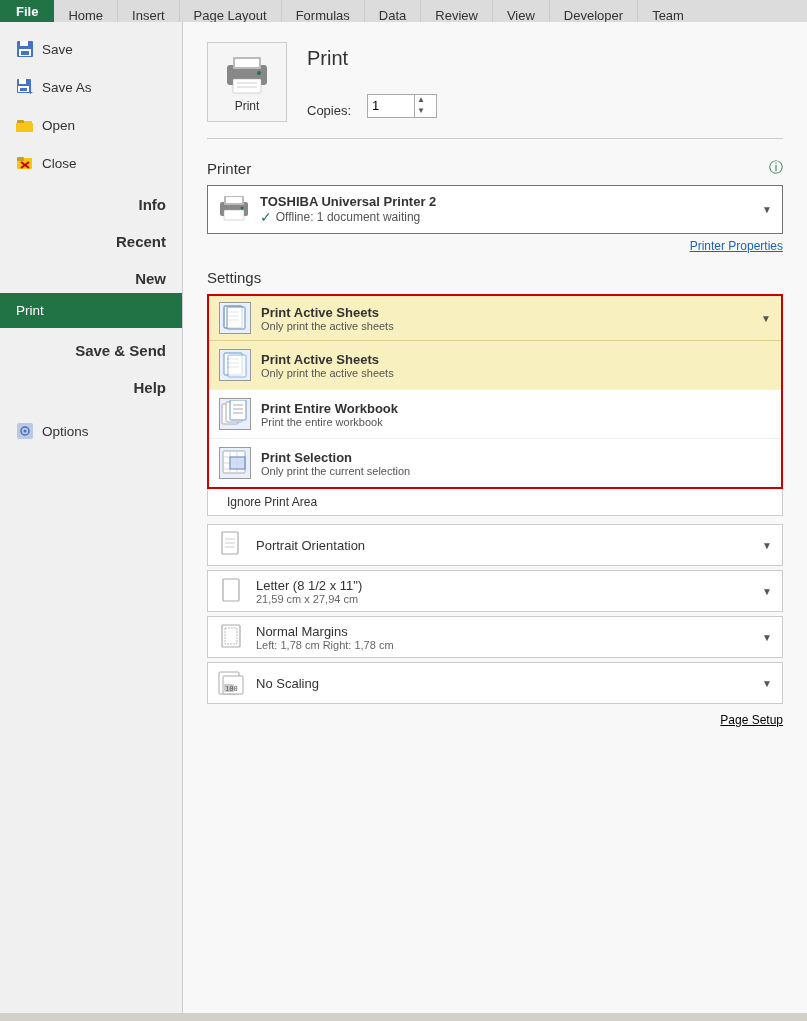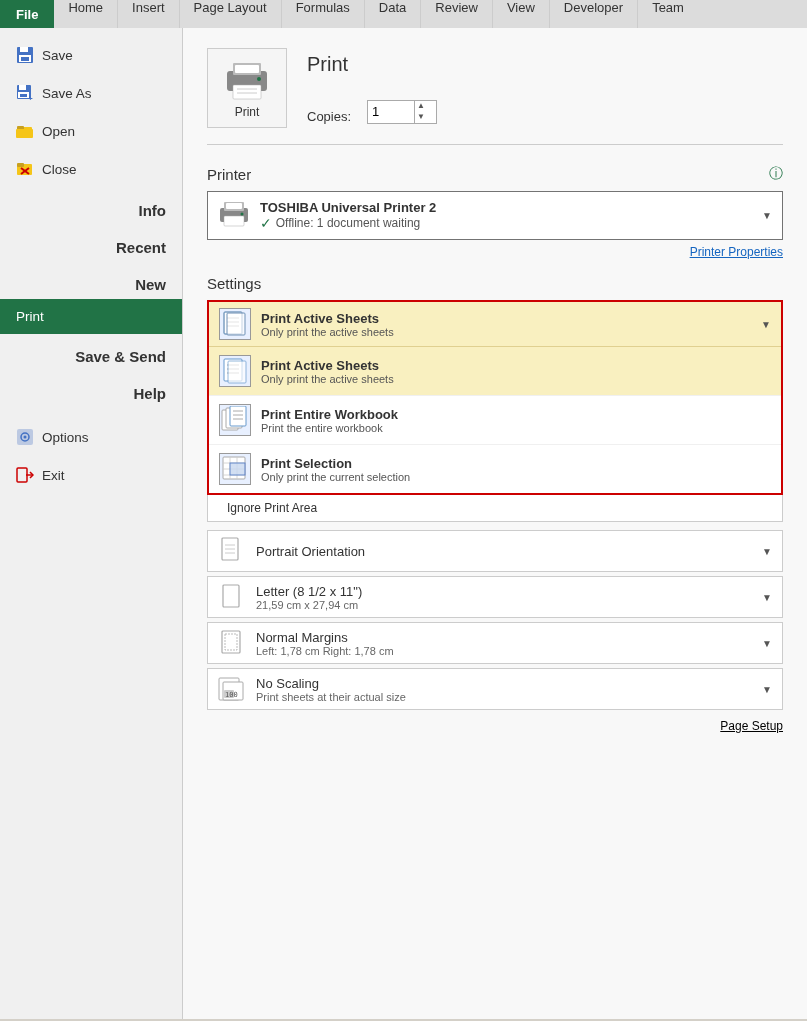--- a/index.html
+++ b/index.html
@@ -2,21 +2,21 @@
 <html><head>
   <meta charset="utf-8">
   <style>
     * { box-sizing: border-box; margin: 0; padding: 0; }
     body { font-family: 'Segoe UI', Arial, sans-serif; font-size: 13px; background: #d4d0c8; width: 807px; min-height: 1021px; }
 
     
     .ribbon-tabs {
       display: flex;
       background: #22c55e;
-      height: 28px;
+      height: 22px;
       align-items: stretch;
     }
     .ribbon-tab {
       padding: 0 14px;
       display: flex;
       align-items: center;
       color: white;
       font-size: 13px;
       cursor: pointer;
       white-space: nowrap;
@@ -26,21 +26,21 @@
       padding: 0 16px;
       font-weight: bold;
     }
     .ribbon-tab.file-tab {
       background: #217346;
       font-weight: bold;
     }
     .ribbon-tab-light {
       padding: 15px 14px;
       display: flex;
-      align-items: flex-end;
+      align-items: center;
       color: #333;
       font-size: 13px;
       cursor: pointer;
       border-right: 1px solid #ccc;
       background: #dcdcdc;
     }
     .ribbon-tab-light:last-child { border-right: none; }
 
     
     .main-layout {
@@ -450,30 +450,20 @@
       <span class="icon">
         <svg width="18" height="18" viewBox="0 0 18 18">
           <rect x="1" y="1" width="16" height="16" rx="2" fill="#4472c4" opacity="0.3"></rect>
           <circle cx="9" cy="9" r="4" fill="none" stroke="#4472c4" stroke-width="1.5"></circle>
           <circle cx="9" cy="9" r="1.5" fill="#4472c4"></circle>
         </svg>
       </span>
       <span>Options</span>
     </div>
 
-    <div class="sidebar-item">
-      <span class="icon">
-        <svg width="18" height="18" viewBox="0 0 18 18">
-          <rect x="1" y="2" width="10" height="14" rx="1" fill="none" stroke="#cc0000" stroke-width="1.5"></rect>
-          <line x1="10" y1="9" x2="17" y2="9" stroke="#cc0000" stroke-width="1.5"></line>
-          <polyline points="14,6 17,9 14,12" fill="none" stroke="#cc0000" stroke-width="1.5"></polyline>
-        </svg>
-      </span>
-      <span>Exit</span>
-    </div>
   </div>
 
   <div class="content">
 
     <div class="print-header">
       <div class="print-icon-box">
         <svg width="48" height="44" viewBox="0 0 48 44">
 
           <rect x="4" y="14" width="40" height="20" rx="3" fill="#888"></rect>
           <rect x="10" y="6" width="28" height="12" rx="1" fill="#bbb"></rect>
@@ -661,21 +651,20 @@
         <div class="setting-icon">
           <svg width="28" height="28" viewBox="0 0 28 28">
             <rect x="1" y="3" width="20" height="22" rx="1" fill="white" stroke="#aaa" stroke-width="1"></rect>
             <rect x="5" y="7" width="20" height="18" rx="1" fill="white" stroke="#aaa" stroke-width="1"></rect>
             <rect x="6" y="15" width="10" height="8" rx="1" fill="#cccccc" stroke="none"></rect>
             <text x="7" y="22" font-size="7" fill="#555" font-family="monospace">100</text>
           </svg>
         </div>
         <div class="setting-text">
           <div class="setting-main">No Scaling</div>
-          <div class="setting-sub">Print sheets at their actual size</div>
         </div>
         <span class="dropdown-arrow">▼</span>
       </div>
 
       <div class="page-setup-link">
         <a>Page Setup</a>
       </div>
 
     </div>
   </div>

